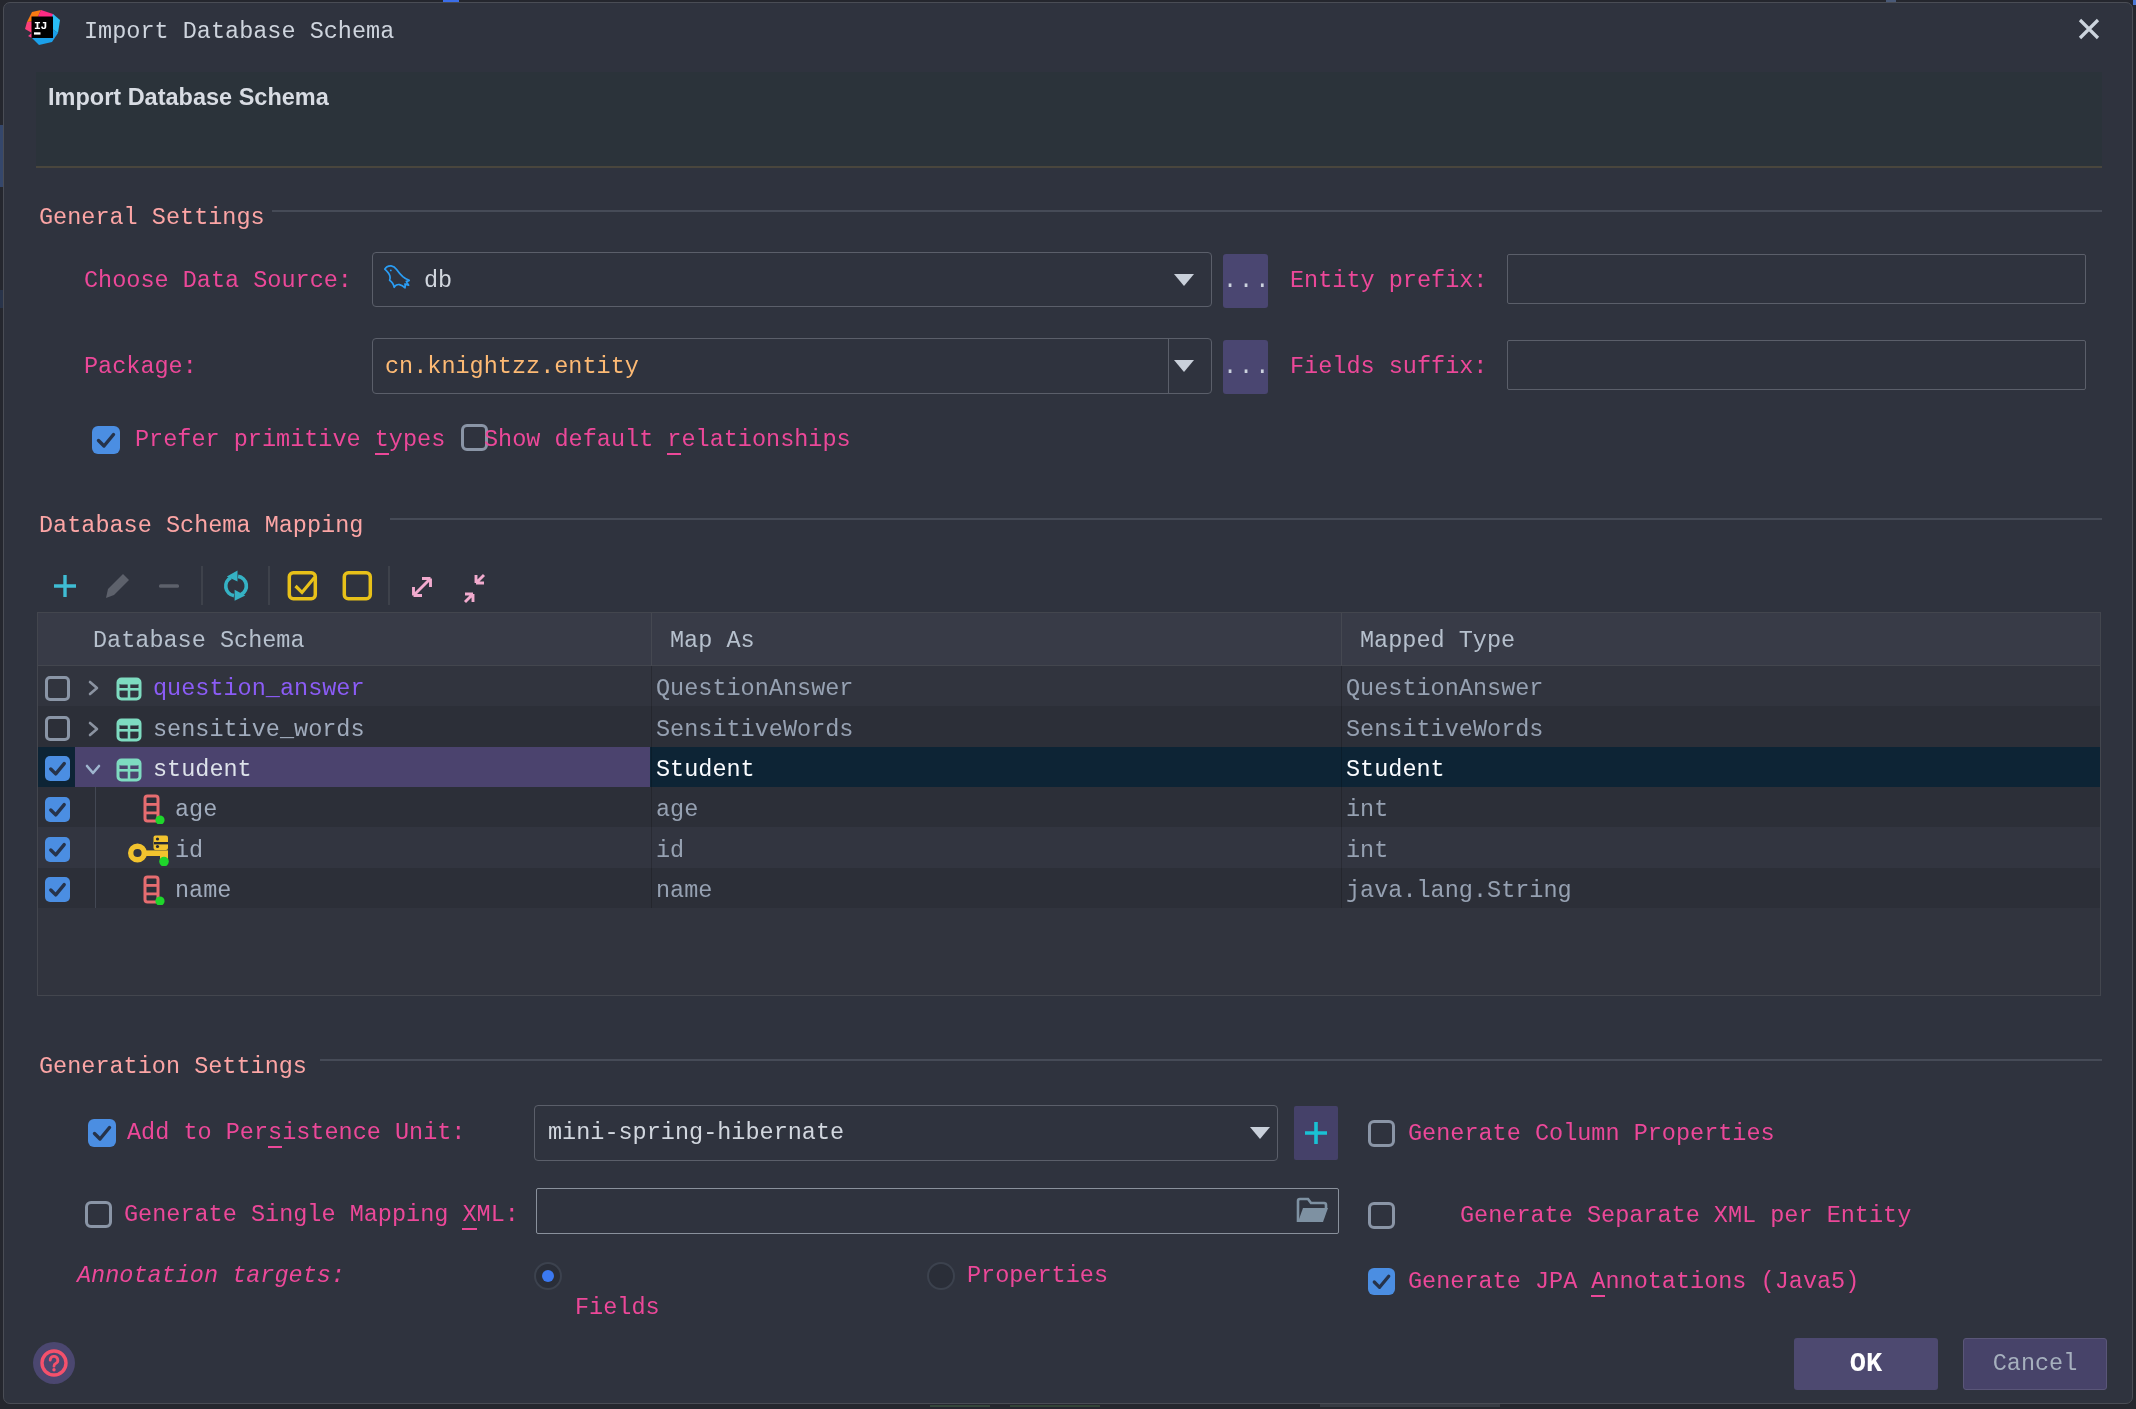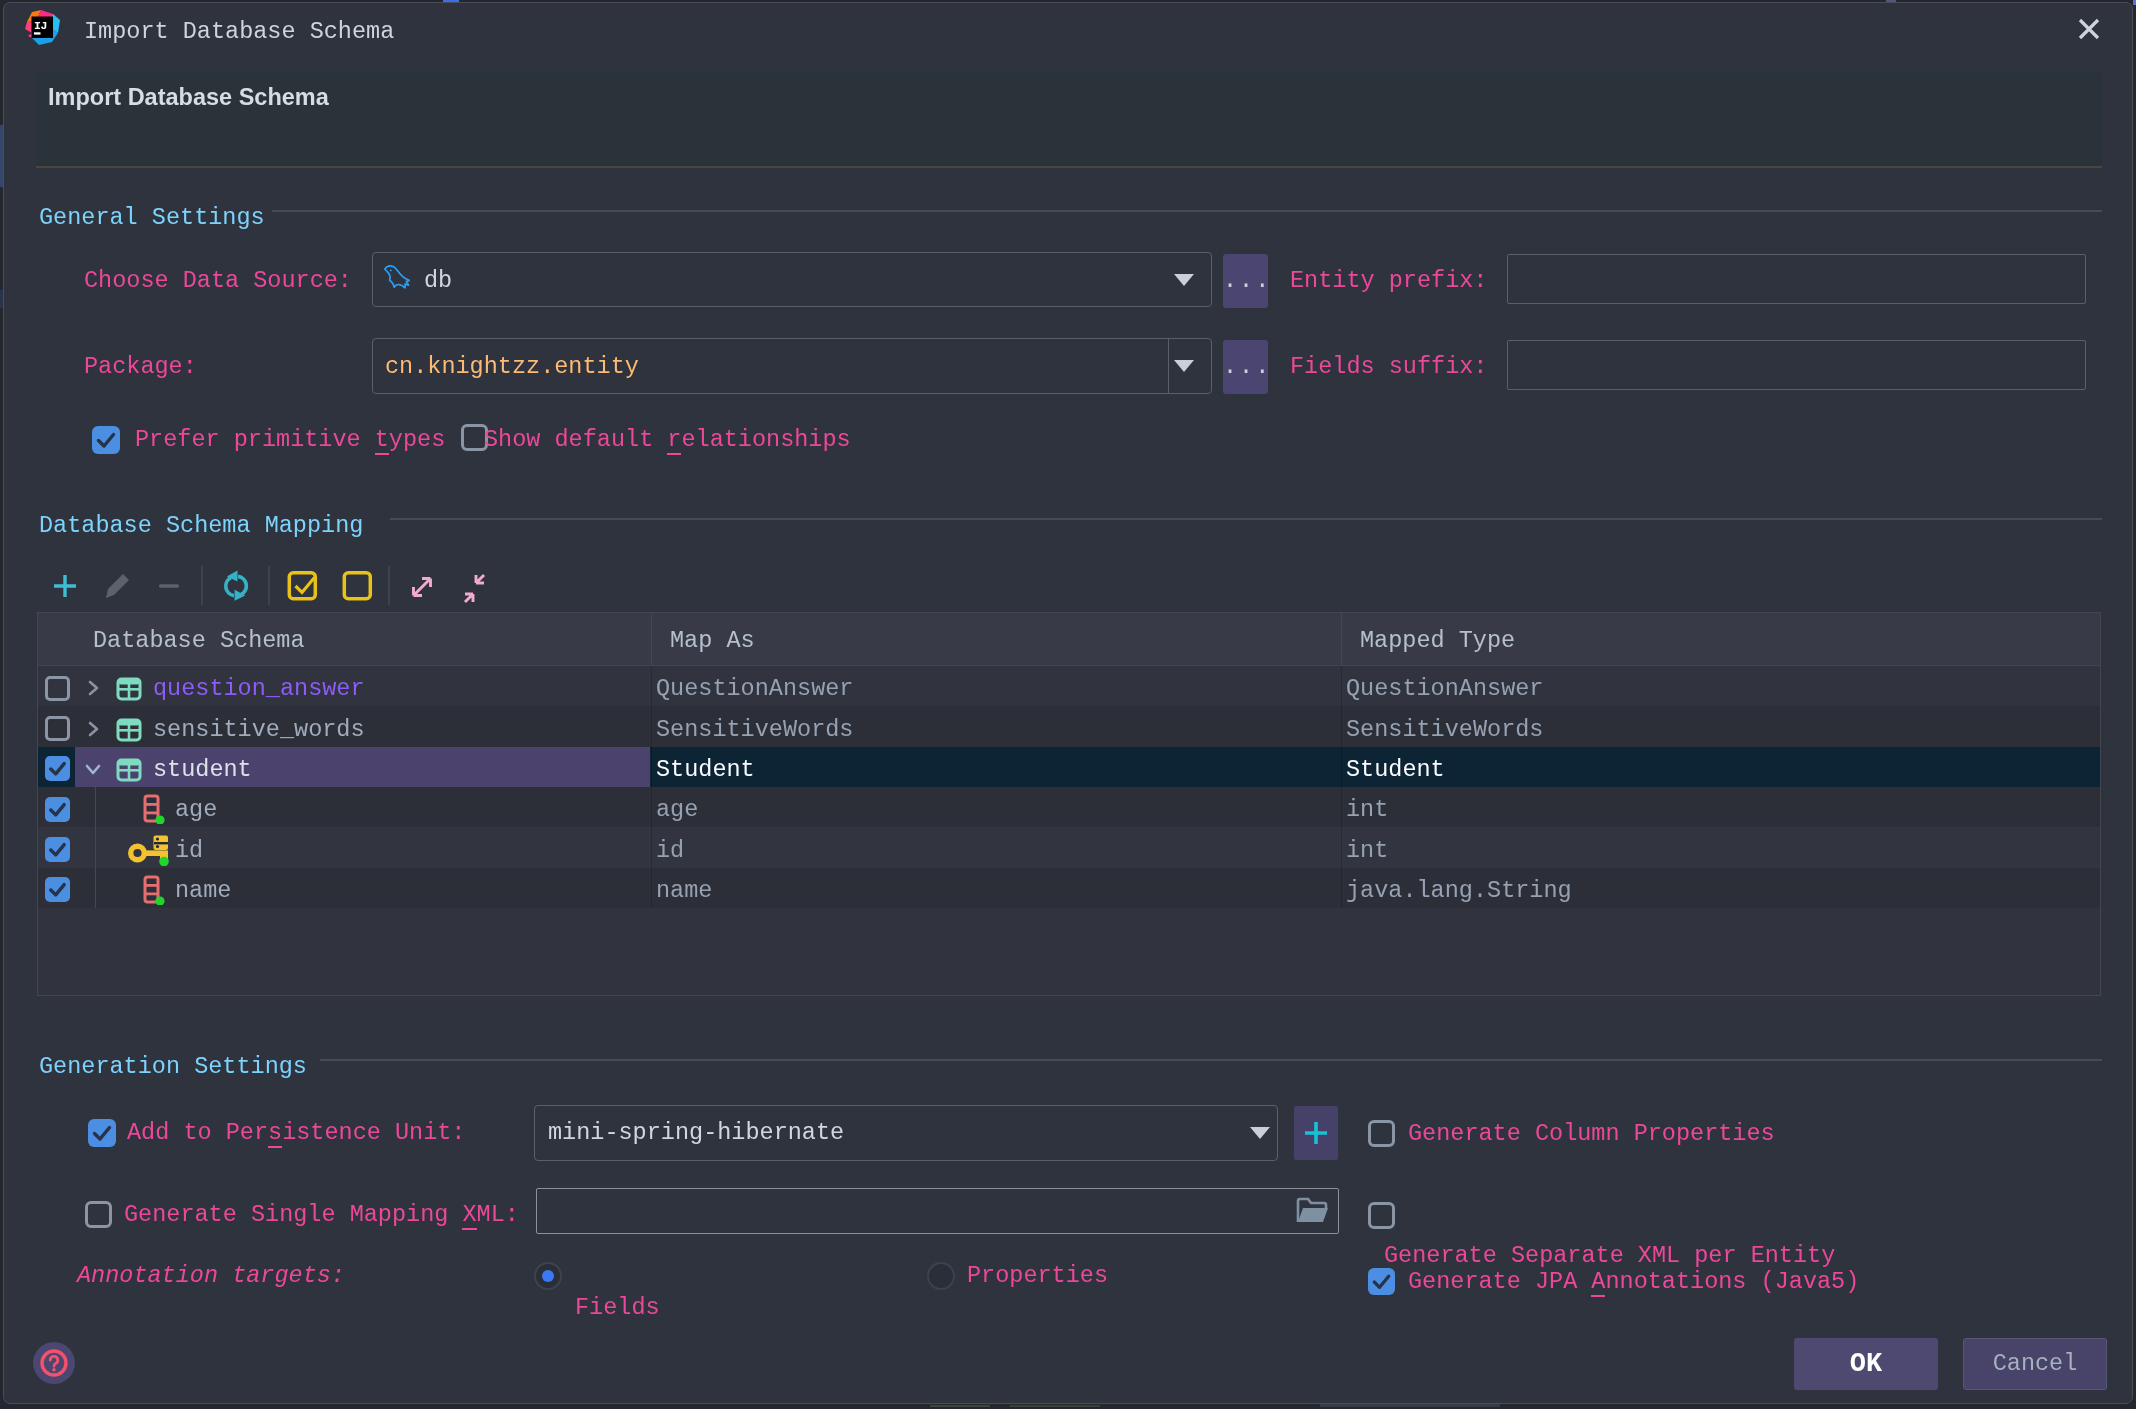--- a/index.html
+++ b/index.html
@@ -4,21 +4,21 @@
 <style>
   * { margin:0; padding:0; box-sizing:border-box; }
   html,body { width:2136px; height:1409px; background:#25272e; overflow:hidden; }
   #stage { position:absolute; left:0; top:0; width:2136px; height:1409px;
            font-family:"Liberation Mono",monospace; }
   .abs { position:absolute; }
   #dlg { position:absolute; left:3px; top:2px; width:2130px; height:1402px;
          background:#2f333e; border:1px solid #4a4d55; border-radius:7px; }
   .mono { font-family:"Liberation Mono",monospace; font-size:23.5px; line-height:23.5px; white-space:pre; }
   .lbl { color:#ec4899; }
-  .sect { color:#7dd3fc; }
+  .sect { color:#fca5a5; }
   .hline { position:absolute; height:2px; background:#464b57; }
   .combo { position:absolute; border:1px solid #5b5f6a; border-radius:4px; background:#2f333e; }
   .input { position:absolute; border:1px solid #5b5f6a; border-radius:2px; background:#2f333e; }
   .dots  { position:absolute; width:45px; height:54px; background:#4a4671; border-radius:3px;
            color:#ccd3de; text-align:center; line-height:54px; letter-spacing:2px; }
   .arrow { position:absolute; width:0; height:0; border-left:10px solid transparent;
            border-right:10px solid transparent; border-top:12px solid #c9d0da; }
   .cb { position:absolute; width:28px; height:28px; border-radius:6px; }
   .cb.off { border:3px solid #8a95a6; }
   .cb.on  { background:#4b8ee2; }
@@ -228,21 +228,21 @@
   <div class="abs mono lbl" style="left:1408px;top:1122px;">Generate Column Properties</div>
 
   <div class="cb off" style="left:85px;top:1201px;width:27px;height:27px;"></div>
   <div class="abs mono lbl" style="left:124px;top:1203px;">Generate Single Mapping <span class="u">X</span>ML:</div>
   <div class="input" style="left:536px;top:1188px;width:803px;height:46px;border-color:#8a919c;"></div>
   <svg class="abs" id="folder" width="34" height="30" viewBox="0 0 34 30" style="left:1296px;top:1196px;">
     <path d="M2 26 V5 a2 2 0 0 1 2 -2 h8 l3 4 h13 a2 2 0 0 1 2 2 v4" fill="none" stroke="#7e91a2" stroke-width="2.6"></path>
     <path d="M2 26 L7 12 h25 l-5 14 z" fill="#7e91a2"></path>
 </svg>
   <div class="cb off" style="left:1368px;top:1202px;width:27px;height:27px;"></div>
-  <div class="abs mono lbl" style="left:1384px;top:1204px;margin-top:40px;">Generate Separate XML per Entity</div>
+  <div class="abs mono lbl" style="left:1460px;top:1204px;">Generate Separate XML per Entity</div>
 
   <div class="abs mono lbl" style="left:77px;top:1264px;font-style:italic;">Annotation targets:</div>
   <div class="abs" style="left:534px;top:1262px;width:28px;height:28px;border-radius:50%;background:#2a2e38;border:2px solid #3c424e;"></div>
   <div class="abs" style="left:542px;top:1270px;width:12px;height:12px;border-radius:50%;background:#3b79f2;"></div>
   <div class="abs mono lbl" style="left:575px;top:1264px;margin-top:32px;">Fields</div>
   <div class="abs" style="left:927px;top:1262px;width:28px;height:28px;border-radius:50%;background:#2a2e38;border:2px solid #3c424e;"></div>
   <div class="abs mono lbl" style="left:967px;top:1264px;">Properties</div>
   <div class="cb on" style="left:1368px;top:1268px;width:27px;height:27px;"></div>
   <svg class="abs" width="27" height="27" viewBox="0 0 28 28" style="left:1368px;top:1268px;">
       <path d="M6.5 14.5 L12 20 L21.5 8.5" stroke="#26334a" stroke-width="3.4" fill="none" stroke-linecap="round" stroke-linejoin="round"></path>

